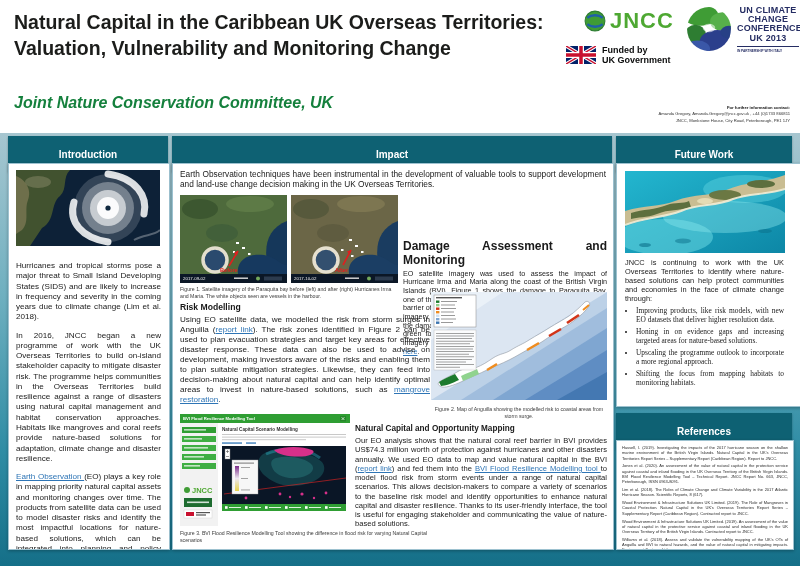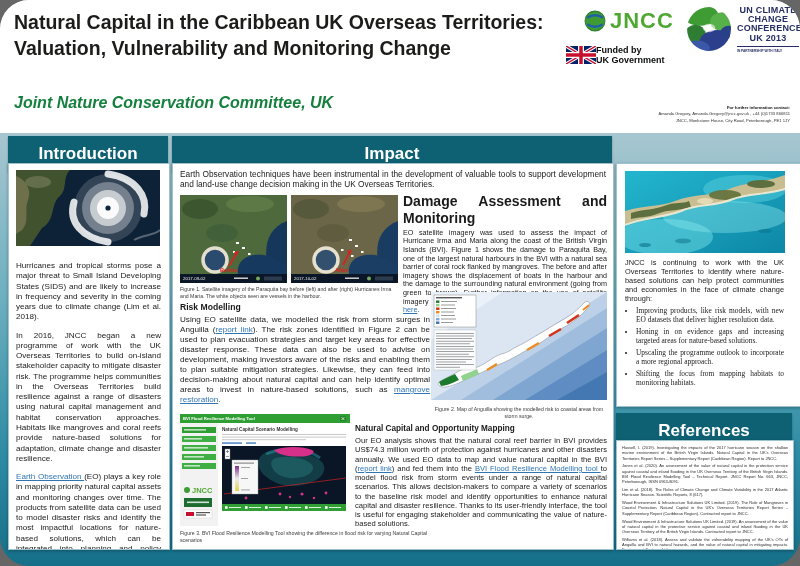--- a/index.html
+++ b/index.html
@@ -1,35 +1,35 @@
 <!DOCTYPE html>
 <html><head>
 <meta charset="utf-8">
 <style>
   html,body{margin:0;padding:0;background:#666;}
   .poster{position:relative;width:800px;height:566px;overflow:hidden;
     font-family:"Liberation Sans",sans-serif;
-    background:linear-gradient(180deg,#d2dde1 0%,#aec9d2 20%,#6fb0c0 52%,#2e8ca4 80%,#156f88 100%);border-radius:29px;}
+    background:linear-gradient(180deg,#d2dde1 0%,#aec9d2 20%,#6fb0c0 52%,#2e8ca4 80%,#156f88 100%);}
   
   .banner{position:absolute;left:0;top:0;width:800px;height:133px;background:#ffffff;}
   .title{position:absolute;left:14px;top:10px;width:545px;font-size:19.5px;font-weight:bold;
     color:#1c1d1b;line-height:1.32;}
   .subtitle{position:absolute;left:14px;top:94px;font-size:16px;font-weight:bold;font-style:italic;color:#15803d;}
   .jncc-logo{position:absolute;left:584px;top:8px;display:flex;align-items:center;gap:4px;}
   .jncc-logo .txt{font-size:22px;font-weight:800;color:#4ea832;letter-spacing:1px;}
-  .funded{position:absolute;left:566px;top:45px;display:flex;align-items:center;}
+  .funded{position:absolute;left:566px;top:45px;display:flex;align-items:center;gap:6px;}
   .funded .lines{font-size:9px;line-height:1.15;color:#0b0c0c;font-weight:bold;}
   .conf{position:absolute;left:686px;top:6px;display:flex;gap:5px;align-items:flex-start;}
   .conf .block{width:62px;}
   .conf .l{font-size:9px;font-weight:800;color:#252d63;line-height:1.02;letter-spacing:.2px;text-align:center;}
   .conf .partner{margin-top:3px;padding-top:2px;border-top:.5px solid #252d63;font-size:3.2px;color:#252d63;font-weight:bold;}
   .contact{position:absolute;right:10px;top:105px;text-align:right;font-size:4.2px;line-height:1.5;color:#333;}
   .contact .b{font-weight:bold;color:#111;}
   
-  .secHead{position:absolute;height:36px;background:#0e6173;color:#fff;font-size:17px;font-weight:bold;
+  .secHead{position:absolute;height:36px;background:#0e6173;color:#fff;font-size:10px;font-weight:bold;
     display:flex;align-items:center;justify-content:center;box-shadow:0 1px 2px rgba(0,0,0,.3);}
   .card{position:absolute;background:#fff;border:1px solid #9dc2d0;box-shadow:0 1px 3px rgba(0,0,0,.28);overflow:hidden;}
   .h-intro{left:8px;top:136px;width:160px;}
   .h-impact{left:172px;top:136px;width:440px;}
   .h-future{left:616px;top:136px;width:176px;}
   .h-refs{left:616px;top:413px;width:176px;}
   .c-intro{left:8px;top:163px;width:160px;height:385px;}
   .c-impact{left:172px;top:163px;width:440px;height:385px;}
   .c-future{left:616px;top:163px;width:176px;height:242px;padding-left:28px;}
   .c-refs{left:616px;top:440px;width:176px;height:108px;}
@@ -40,21 +40,21 @@
   .intro-text p{margin:0 0 8px 0;}
   a.lnk{color:#2e75b6;text-decoration:underline;cursor:pointer;}
   
   .imp-intro{position:absolute;left:7px;top:5px;width:426px;font-size:8.3px;line-height:1.25;text-align:justify;color:#1a1a1a;}
   .fig1{position:absolute;left:7px;top:31px;width:218px;display:flex;gap:4px;}
   .fig1 svg{display:block;}
   .figcap{font-size:5.2px;line-height:1.3;color:#3c3c3c;}
   .fig1cap{position:absolute;left:7px;top:122px;width:218px;}
   .damage{position:absolute;left:230px;top:29px;width:204px;font-size:7.2px;line-height:1.2;text-align:justify;color:#1a1a1a;}
   .damage .hd,.risk .hd,.opp .hd{font-weight:bold;margin-bottom:2px;}
-  .damage .hd{font-size:14px;}
+  .damage .hd{font-size:12px;margin-top:46px;}
   .risk{position:absolute;left:7px;top:138px;width:250px;font-size:8.1px;line-height:1.24;text-align:justify;color:#1a1a1a;}
   .risk .hd{font-size:8.6px;}
   .fig2{position:absolute;left:258px;top:128px;width:176px;}
   .fig2 .figcap{text-align:center;margin-top:2px;}
   .fig3{position:absolute;left:7px;top:250px;width:170px;}
   .fig3cap{position:absolute;left:7px;top:366px;width:256px;}
   .opp{position:absolute;left:182px;top:260px;width:252px;font-size:7.6px;line-height:1.22;text-align:justify;color:#1a1a1a;}
   .opp .hd{font-size:8.2px;}
   
   .fut-img{position:absolute;left:8px;top:7px;width:160px;height:82px;}
@@ -127,20 +127,21 @@
 
     <div class="contact">
       <div class="b">For further information contact:</div>
       <div>Amanda Gregory, Amanda.Gregory@jncc.gov.uk , +44 (0)1733 866811</div>
       <div>JNCC, Monkstone House, City Road, Peterborough, PE1 1JY</div>
     </div>
   </div>
 
   <div class="secHead h-intro">Introduction</div>
   <div class="secHead h-impact">Impact</div>
+  <div class="secHead h-future">Future Work</div>
   <div class="secHead h-refs">References</div>
 
   <div class="card c-intro">
     <div class="intro-img">
       <svg width="144" height="76" viewBox="0 0 144 76" preserveAspectRatio="none">
         <rect width="144" height="76" fill="#0d2137"></rect>
         <path d="M0,0 H54 C46,8 52,18 44,26 C34,34 40,50 26,58 L14,76 H0 Z" fill="#41522f"></path>
         <path d="M0,6 C10,10 16,20 12,30 C8,40 14,52 6,60 L0,64 Z" fill="#6e6f4b"></path>
         <ellipse cx="22" cy="12" rx="13" ry="6" fill="#8a8a6a" opacity=".5"></ellipse>
         <circle cx="92" cy="38" r="34" fill="#fff" opacity=".16"></circle>

